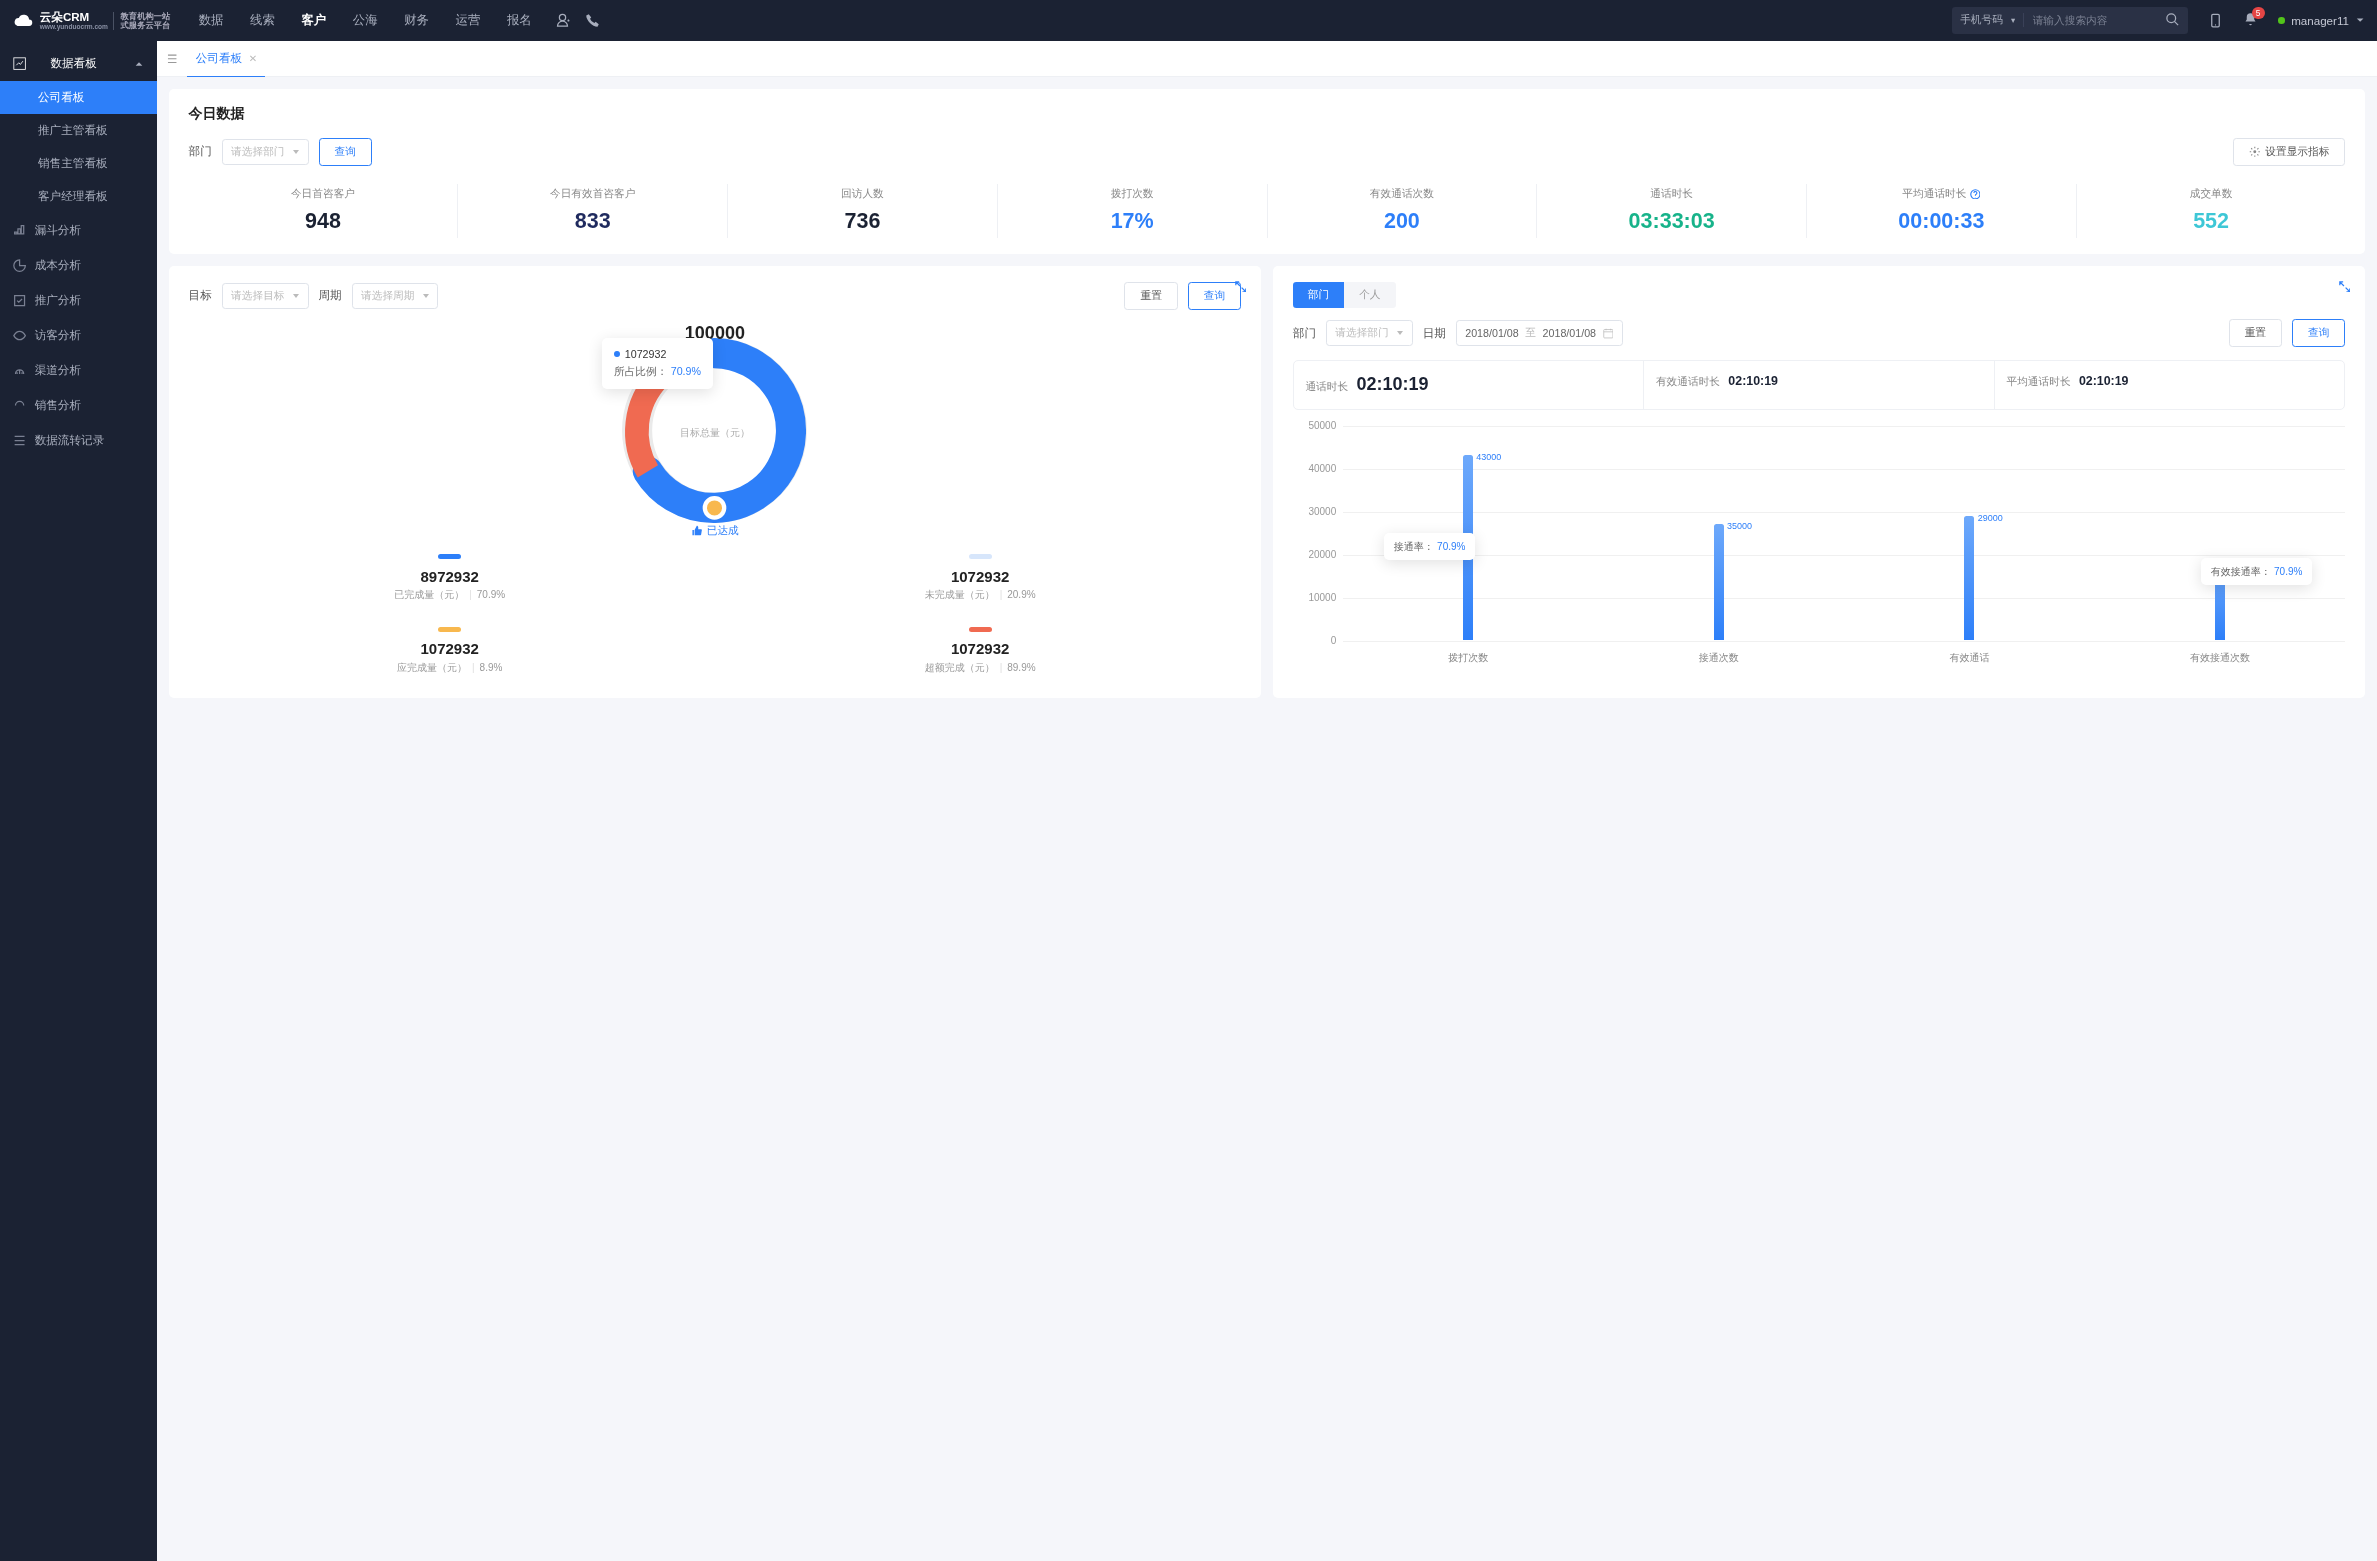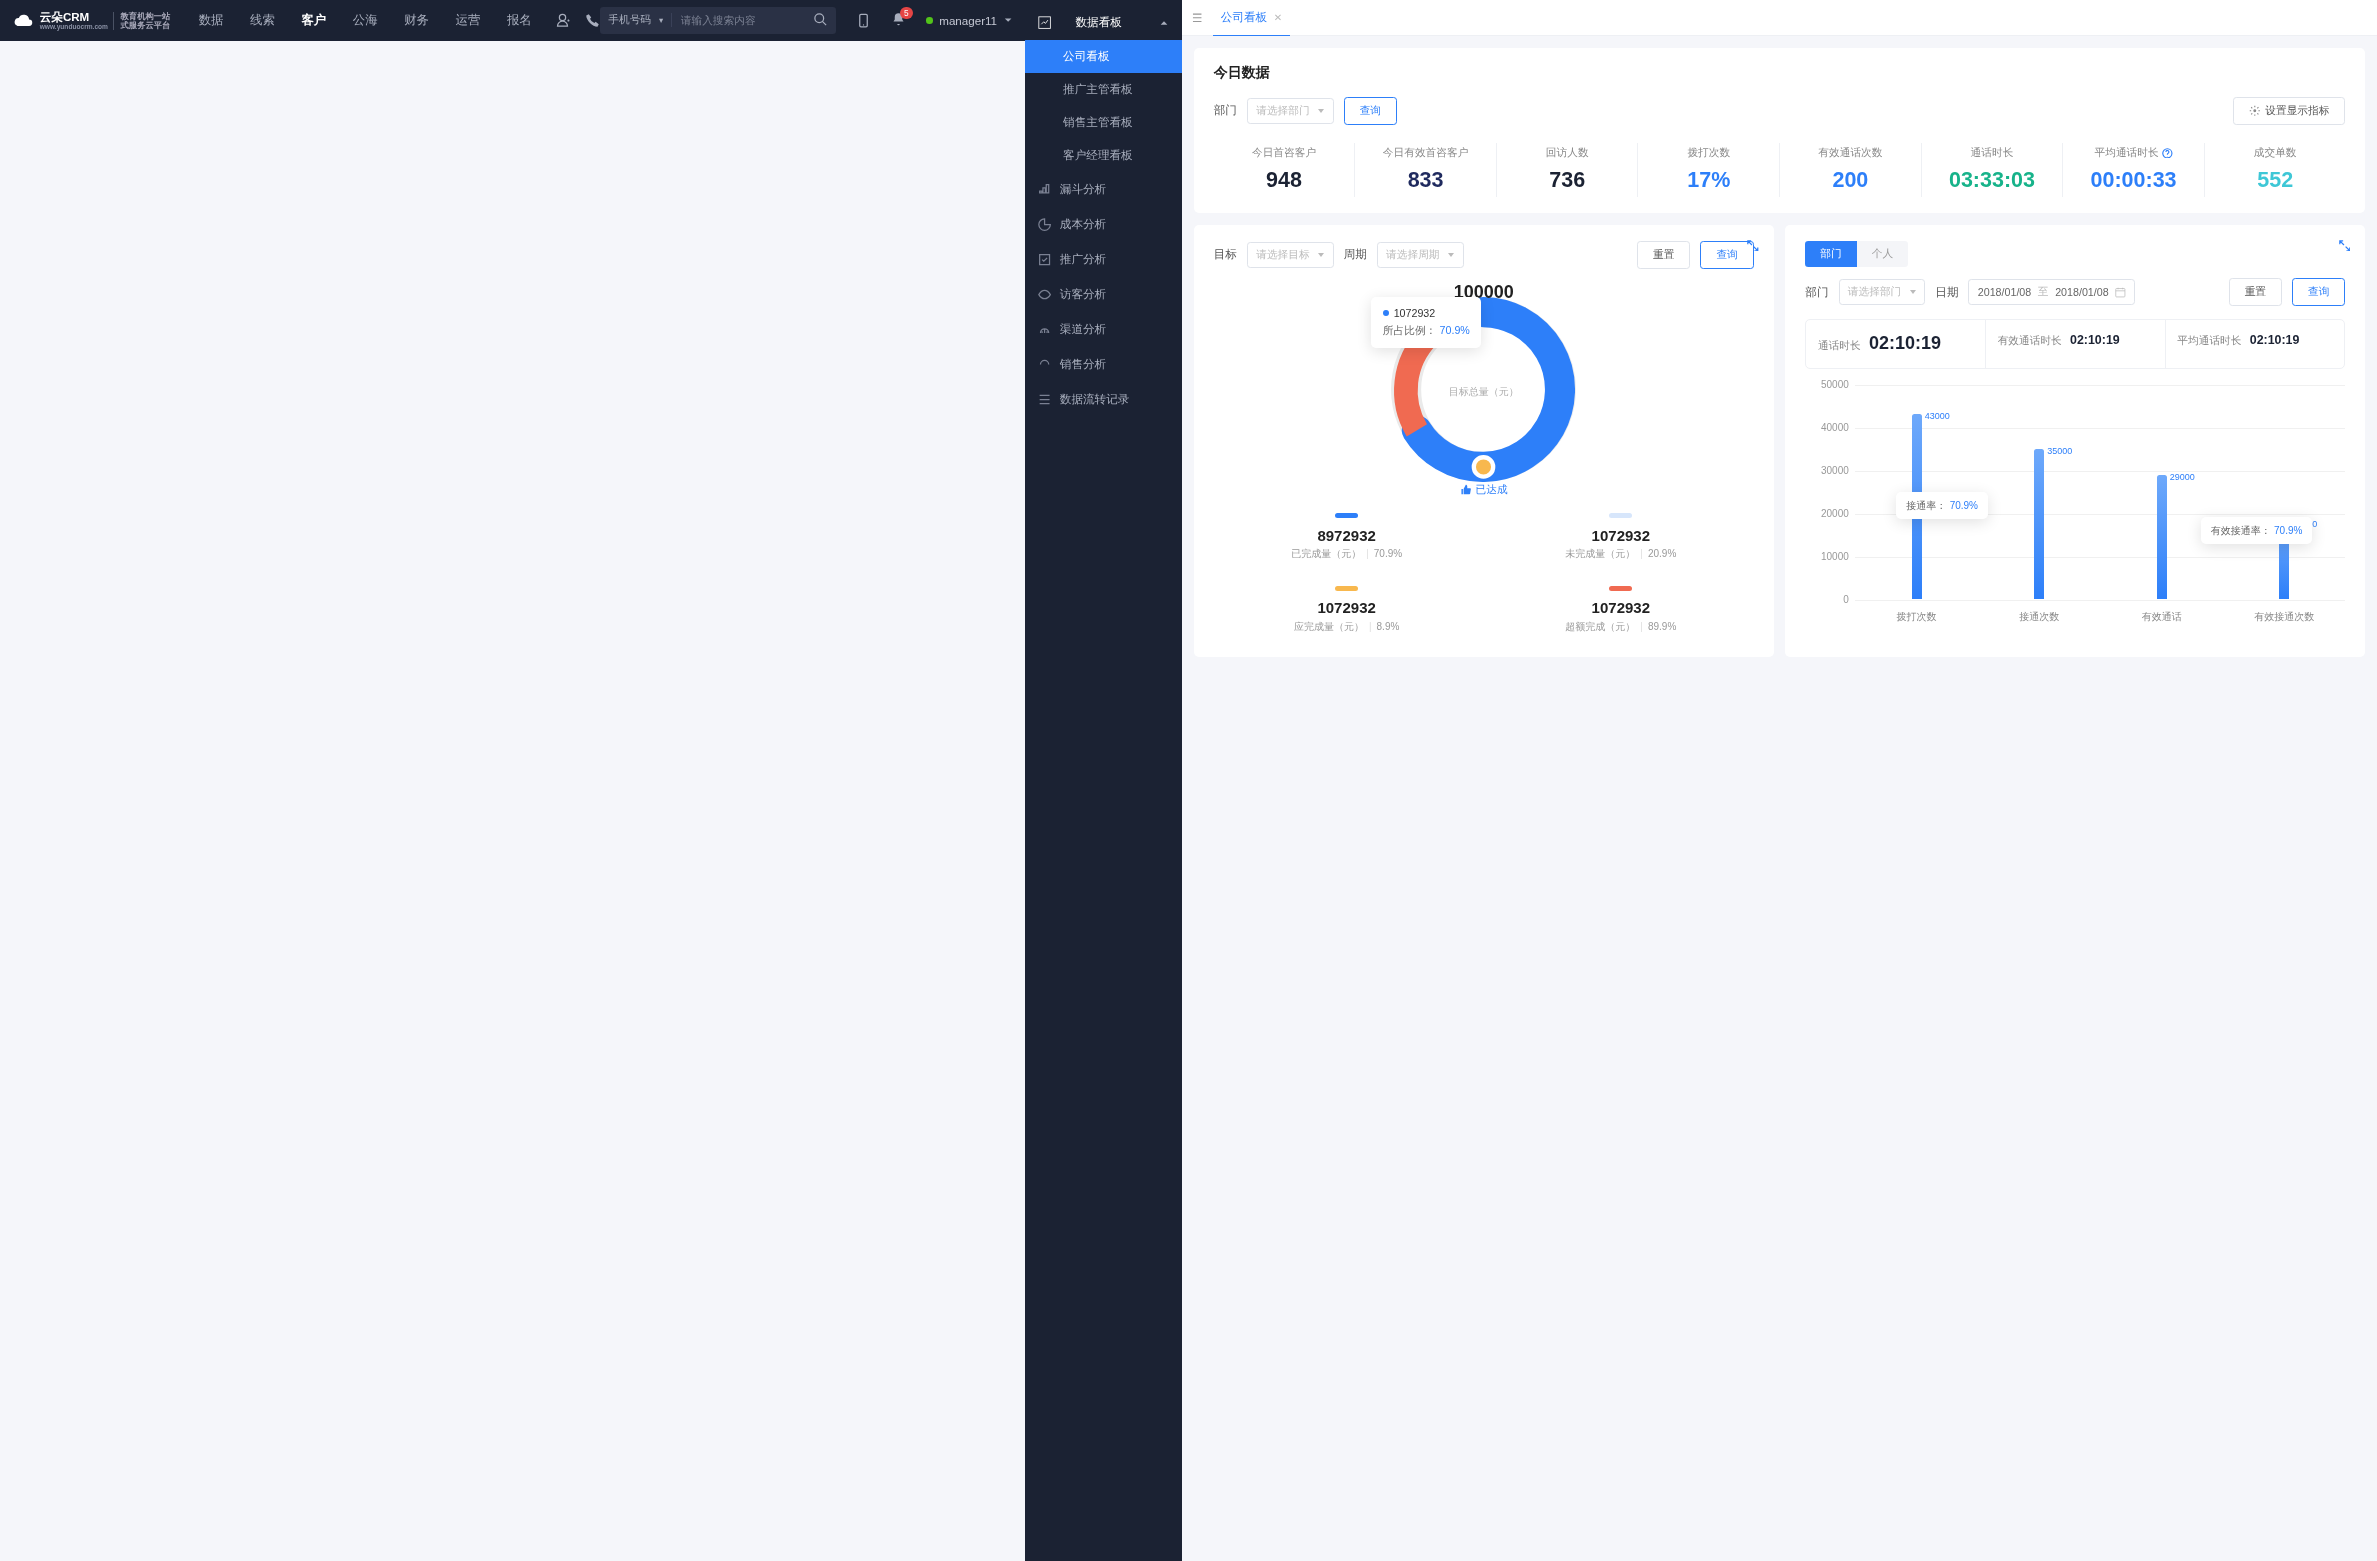--- a/index.html
+++ b/index.html
@@ -1,17 +1,17 @@
 <!DOCTYPE html>
 <html style="font-size:13.2px"><head>
 <meta charset="utf-8">
 <style>
 * { margin: 0; padding: 0; box-sizing: border-box; font-family: -apple-system, "PingFang SC", "Microsoft YaHei", sans-serif; }
 body { background: #f5f6fa; color: #333; font-size: 11.6px; }
-.app { display: flex; flex-direction: row; height: 100vh; min-height: 743px; }
+.app { display: flex; flex-direction: column; height: 100vh; min-height: 743px; }
 
 
 .header { background: #1b2233; height: 41px; display: flex; align-items: center; padding: 0 13.2px; color: #c5c8d4; }
 .logo { display: flex; align-items: center; gap: 5px; margin-right: 25px; color: #fff; font-weight: bold; }
 .logo-icon { width: 21.5px; height: 15px; }
 .logo-sub { font-size: 8.3px; line-height: 9px; border-left: 0.8px solid #4a5264; padding-left: 6.6px; color: #aab; }
 .nav-items { display: flex; gap: 20px; }
 .nav-item { cursor: pointer; color: #a8aebd; font-size: 12.4px; padding: 11.6px 3.3px; }
 .nav-item.active { color: #fff; font-weight: 600; }
 .header-icons { display: flex; align-items: center; gap: 15px; margin-left: 20px; }
@@ -466,21 +466,21 @@
                   <div class="grid-line" style="top: 43px;"></div>
                   <div class="grid-line" style="top: 0px;"></div>
                 </div>
               <div class="bars-area" id="bars-area">
                   <div class="bar-group">
                     <div class="bar" style="height:185px">
                       <div class="bar-label">43000</div>
                     </div>
                   </div>
                   <div class="bar-group">
-                    <div class="bar" style="height:150px">
+                    <div class="bar" style="height:116px">
                       <div class="bar-label">35000</div>
                     </div>
                   </div>
                   <div class="bar-group">
                     <div class="bar" style="height:124px">
                       <div class="bar-label">29000</div>
                     </div>
                   </div>
                   <div class="bar-group">
                     <div class="bar" style="height:77px">

